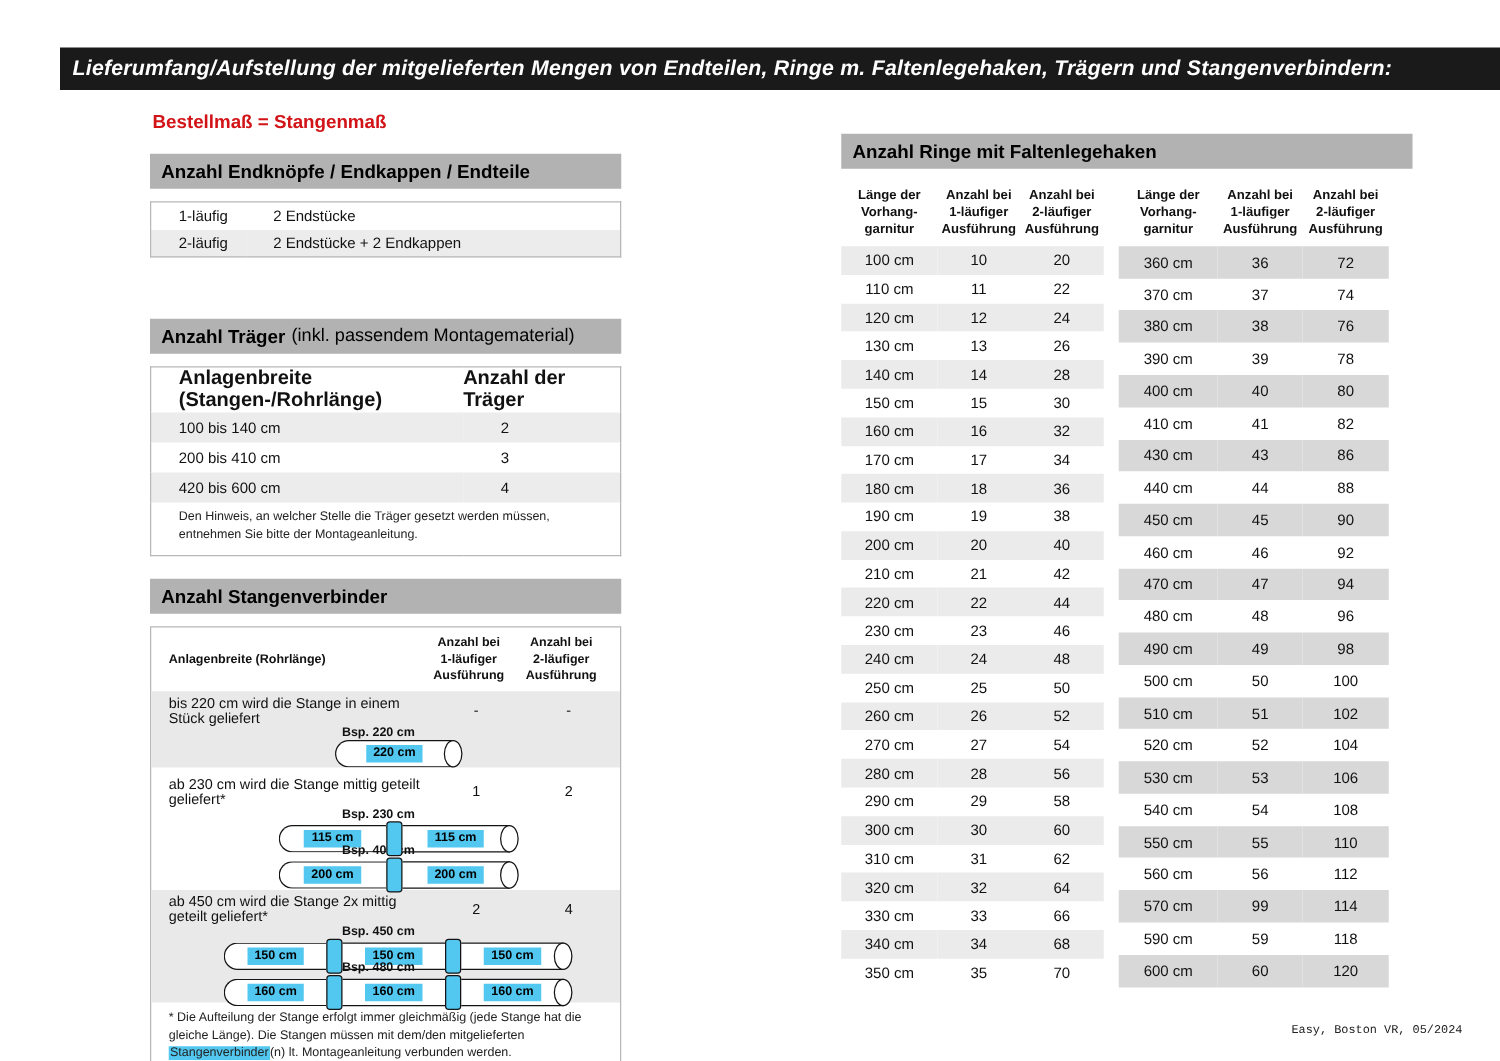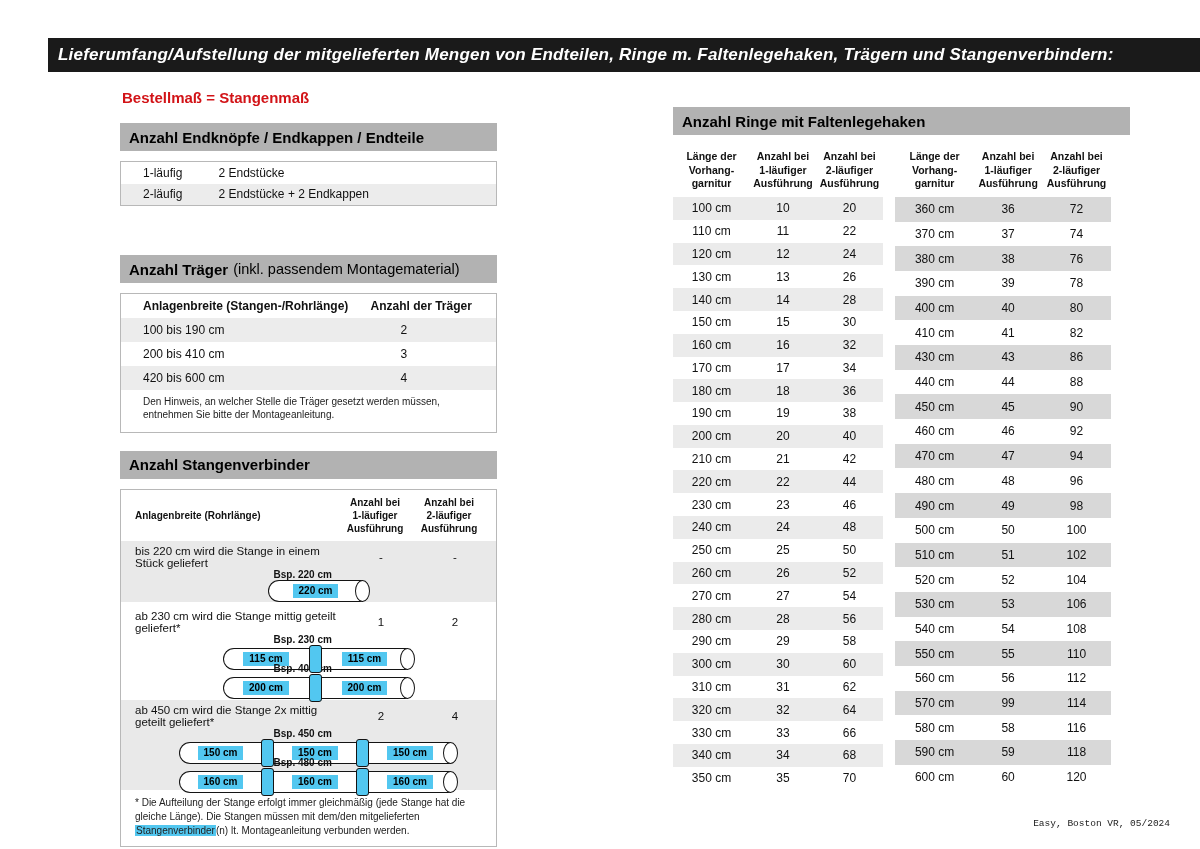--- a/index.html
+++ b/index.html
@@ -28,21 +28,21 @@
 
   
   .endteile-table { margin-top:10px; }
   .endteile-table td { height:22px; font-size:12px; padding-left:22px; }
   .endteile-table td:first-child { width:76px; }
   .endteile-table tbody tr:nth-child(even) { background:#ececec; }
 
   
   .bar-traeger { margin-top:49px; }
   .traeger-table { margin-top:10px; }
-  .traeger-table th { font-size:12px; font-weight:bold; text-align:left; height:24px; vertical-align:middle; }
+  .traeger-table th { font-size:16px; font-weight:bold; text-align:left; height:24px; vertical-align:middle; }
   .traeger-table th:first-child { padding-left:22px; }
   .traeger-table td { font-size:12px; height:24px; }
   .traeger-table td:first-child { padding-left:22px; }
   .traeger-table td:nth-child(2) { padding-left:30px; }
   .traeger-table tbody tr:nth-child(odd) { background:#ececec; }
   .traeger-table .note { font-size:10px; line-height:1.35; padding:5px 22px 10px 22px; height:auto; color:#222; }
 
   
   .bar-verbinder { margin-top:18px; }
   .verbinder-box { margin-top:10px; padding-bottom:4px; }
@@ -128,21 +128,21 @@
           <col>
         </colgroup>
       <thead>
         <tr>
           <th>Anlagenbreite (Stangen-/Rohrlänge)</th>
           <th>Anzahl der Träger</th>
         </tr>
       </thead>
       <tbody>
           <tr>
-            <td>100 bis 190 cm</td>
+            <td>100 bis 140 cm</td>
             <td>2</td>
           </tr>
           <tr>
             <td>200 bis 410 cm</td>
             <td>3</td>
           </tr>
           <tr>
             <td>420 bis 600 cm</td>
             <td>4</td>
           </tr>
@@ -544,25 +544,20 @@
               <td>560 cm</td>
               <td>56</td>
               <td>112</td>
             </tr>
             <tr>
               <td>570 cm</td>
               <td>99</td>
               <td>114</td>
             </tr>
             <tr>
-              <td>580 cm</td>
-              <td>58</td>
-              <td>116</td>
-            </tr>
-            <tr>
               <td>590 cm</td>
               <td>59</td>
               <td>118</td>
             </tr>
             <tr>
               <td>600 cm</td>
               <td>60</td>
               <td>120</td>
             </tr>
           </tbody>

